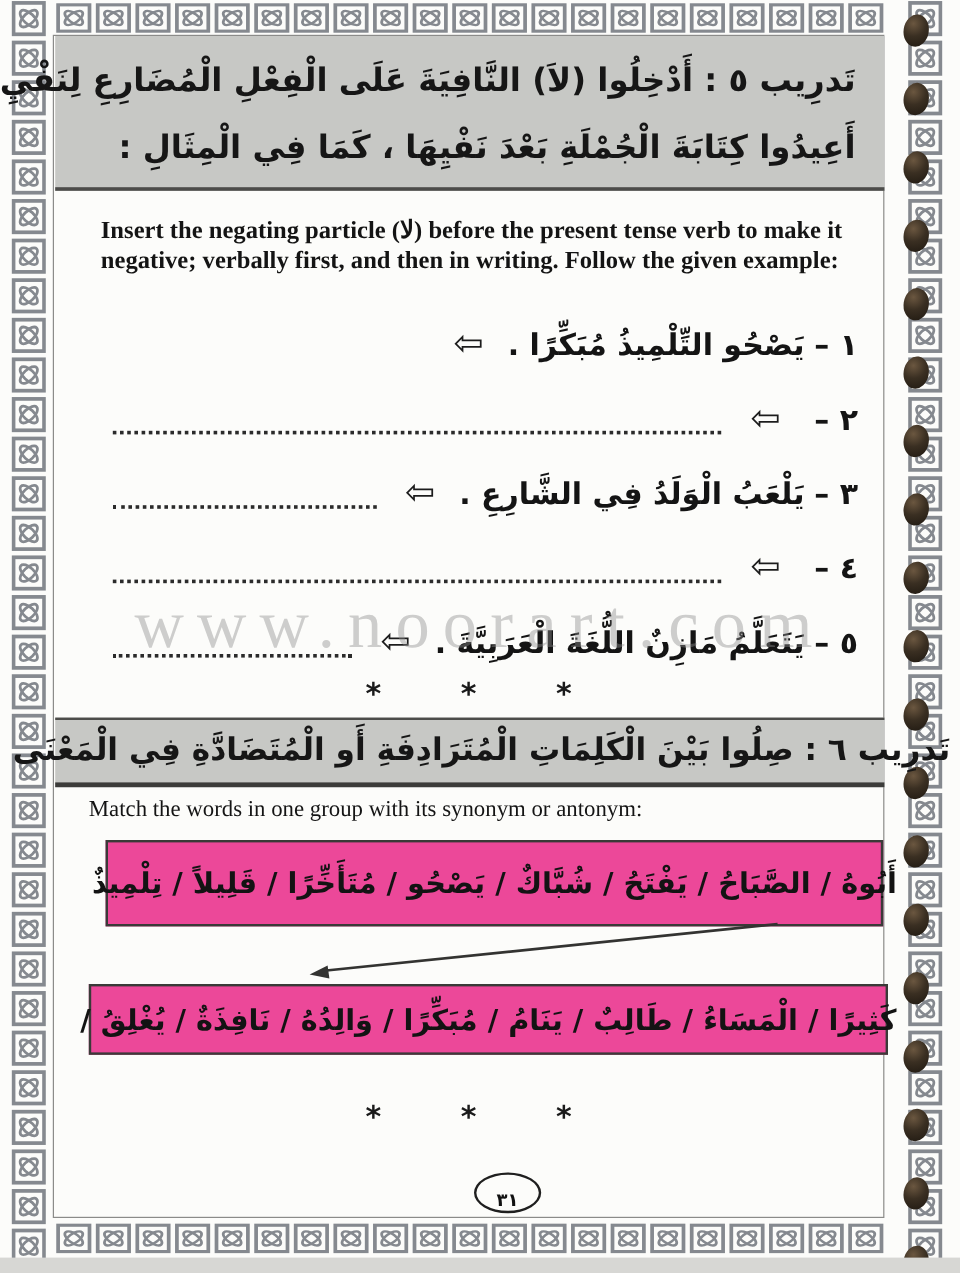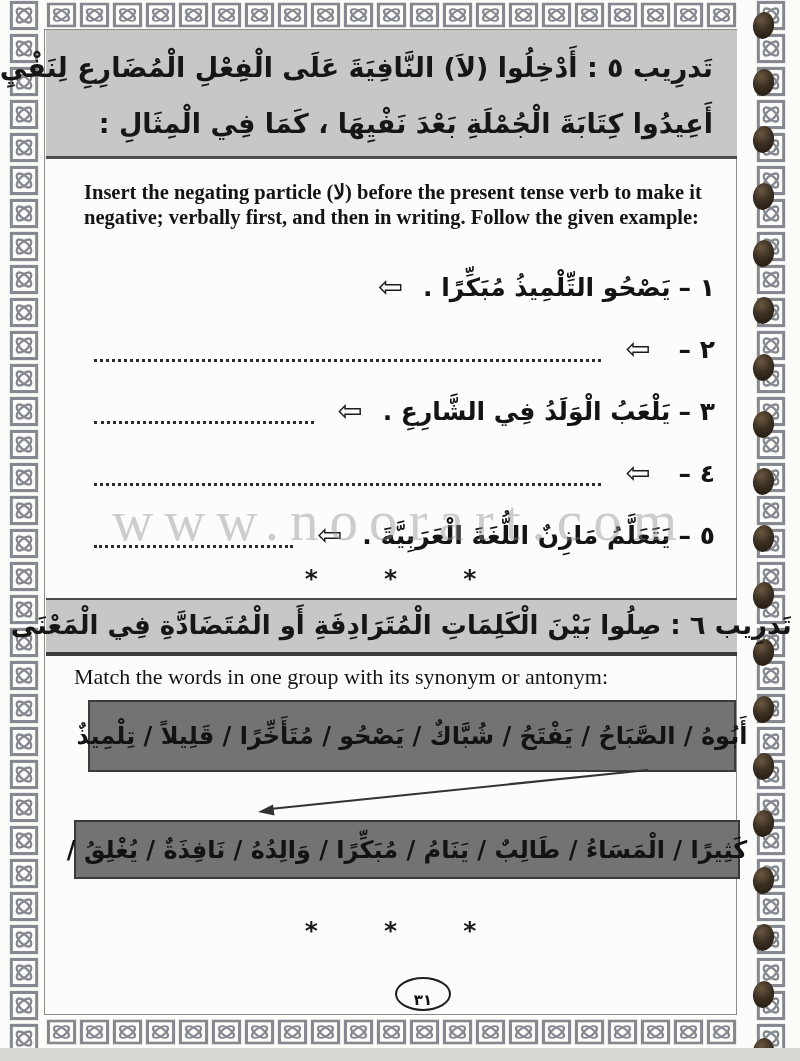--- a/index.html
+++ b/index.html
@@ -28,35 +28,35 @@
   .content{position:absolute;left:46px;top:30px;width:691px;height:985px;}
   .band{position:absolute;left:0;width:100%;box-sizing:border-box;background:#c7c8c5;}
   .band1{top:0;height:129px;border-bottom:3px solid #4c4c4a;padding:10px 24px 0 16px;}
   .ar-line{direction:rtl;text-align:right;font-size:27px;font-weight:700;color:#161616;
            line-height:56px;white-space:nowrap;}
   .band2{top:568px;height:58px;border-top:2px solid #4c4c4a;border-bottom:4px solid #3c3c3a;
          display:flex;align-items:center;justify-content:center;}
   .band2 .ar-line{line-height:1.2;font-size:26px;}
   .en-text{position:absolute;font-family:"Liberation Serif",serif;color:#141414;}
   .en1{top:150px;left:38px;width:645px;font-size:20.5px;font-weight:700;line-height:25px;}
-  .en2{top:634px;left:28px;width:660px;font-size:22px;font-weight:400;}
+  .en2{top:634px;left:28px;width:660px;font-size:19px;font-weight:400;}
   .sentences{position:absolute;top:226px;left:0;width:100%;}
   .srow{direction:rtl;display:flex;align-items:center;height:62px;
         padding:0 22px 0 48px;box-sizing:border-box;font-size:25px;font-weight:700;color:#141414;}
   .snum{white-space:nowrap;margin-left:8px;}
   .sar{white-space:nowrap;}
   .arrow{font-size:30px;font-weight:400;margin:0 20px;color:#1c1c1c;line-height:1;}
   .answer{white-space:nowrap;}
   .dots{flex:1;border-bottom:3px dotted #2b2b2b;align-self:center;margin-top:22px;
         margin-right:4px;min-width:40px;}
   .stars{position:absolute;left:0;width:100%;text-align:center;white-space:pre;
          font-size:25px;font-weight:700;color:#1a1a1a;letter-spacing:2px;}
   .stars1{top:534px;}
   .stars2{top:886px;}
-  .wordbox{position:absolute;box-sizing:border-box;background:#737373;border:2px solid #3a3a38;
+  .wordbox{position:absolute;box-sizing:border-box;background:#ec4899;border:2px solid #3a3a38;
            display:flex;align-items:center;justify-content:center;direction:rtl;
            font-size:24px;font-weight:700;color:#131313;white-space:nowrap;}
   .box1{top:670px;left:42px;width:648px;height:72px;}
   .box2{top:790px;left:28px;width:666px;height:59px;}
   .match-arrow{position:absolute;left:200px;top:728px;width:420px;height:60px;overflow:visible;}
   .oval{position:absolute;top:947px;left:349px;width:52px;height:30px;border:2px solid #1f1f1f;
         border-radius:50%;display:flex;align-items:flex-end;justify-content:center;
         font-size:15px;font-weight:700;color:#111;direction:rtl;}
   .watermark{position:absolute;left:-8px;top:488px;width:816px;text-align:center;
              font-family:"Liberation Serif",serif;font-size:57px;letter-spacing:11px;

